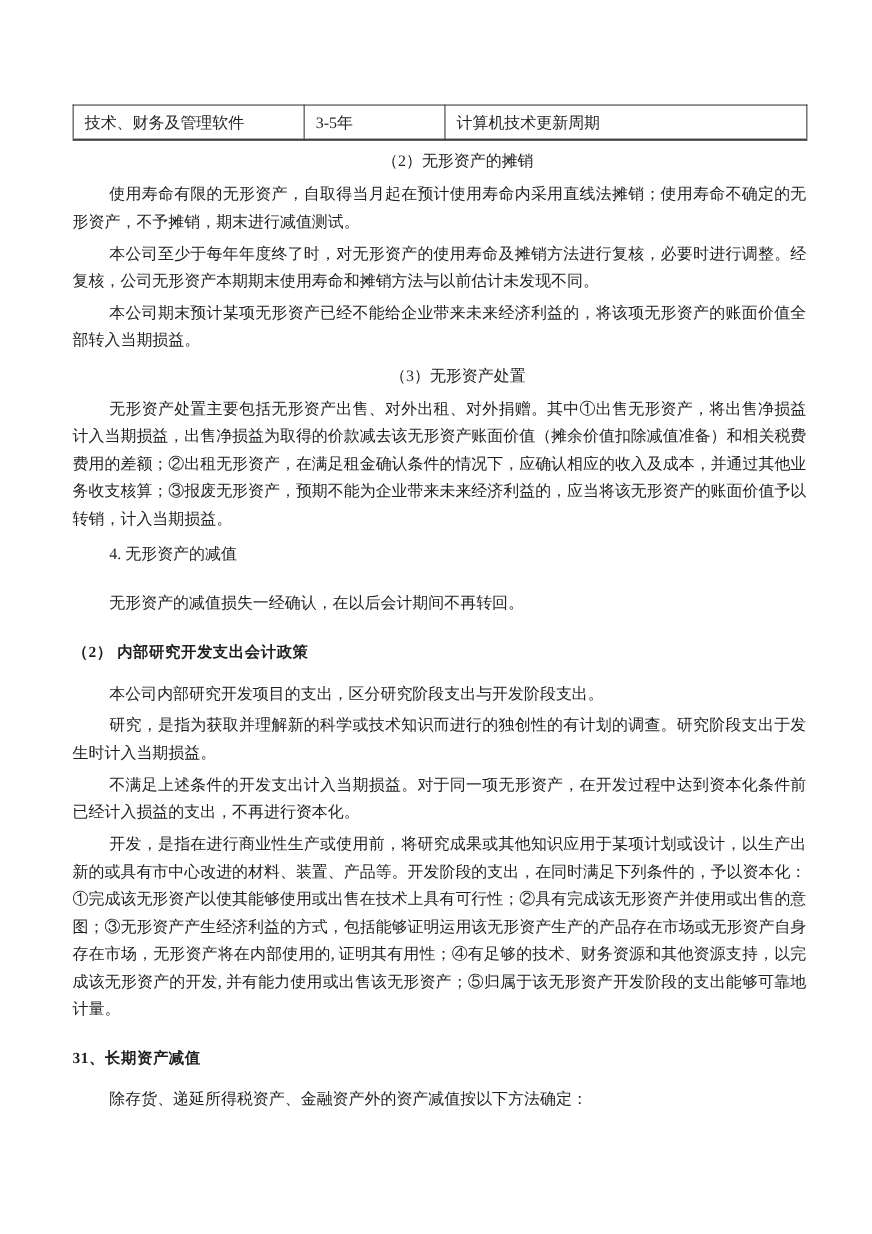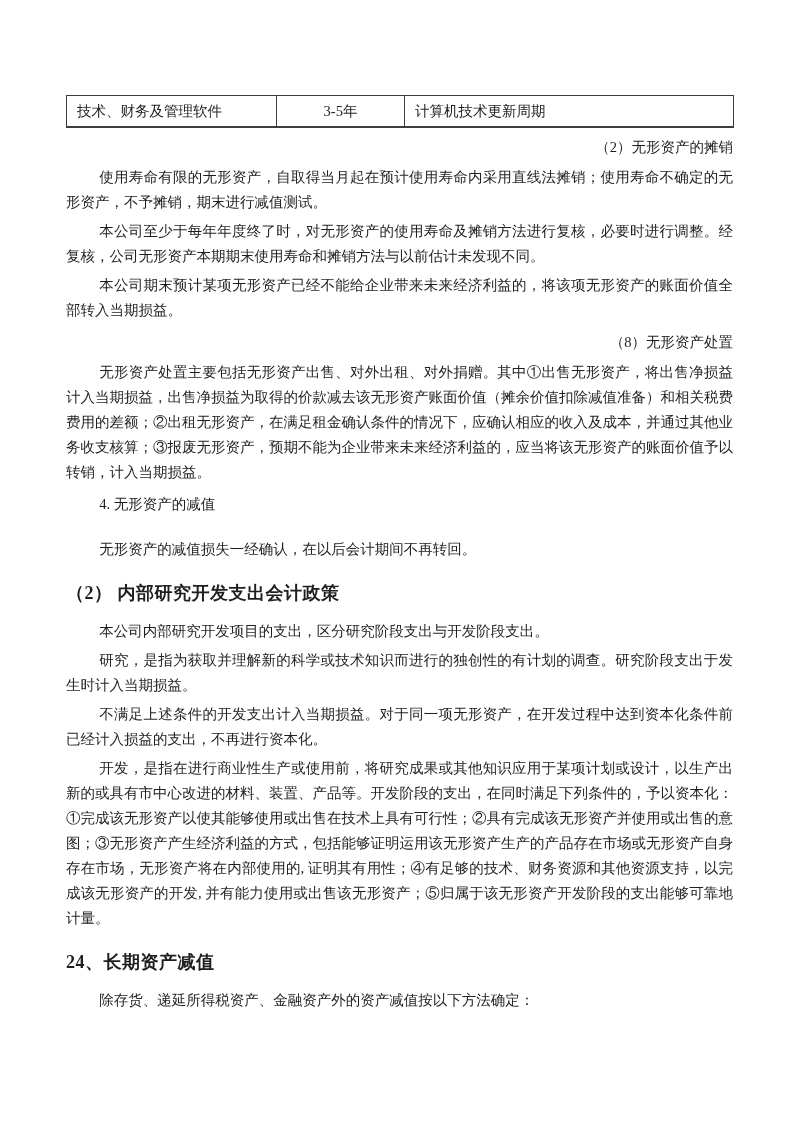--- a/index.html
+++ b/index.html
@@ -33,44 +33,44 @@
     vertical-align: middle;
     overflow: hidden;
     white-space: nowrap;
   }
   table.life-table tr {
     border-bottom: 2px solid #3d3d3d;
   }
   .col1 { width: 210px; }
   .col2 { width: 128px; }
   .col3 { width: 329px; }
-  .cell-center { text-align: center; }
+  .cell-center { text-align: left; }
   .cell-left { text-align: left; }
 
   
   p.body {
     margin: 4px 0;
     line-height: 25px;
     text-align: justify;
     text-indent: 2.3em;
   }
   p.sub {
     margin: 7px 0 5px 0;
     line-height: 25px;
     text-indent: 2.3em;
-    text-align: right;
+    text-align: center;
   }
   p.num-sub {
     margin: 7px 0 20px 0;
     line-height: 25px;
     text-indent: 2.3em;
     text-align: left;
   }
   h2.sec {
-    font-size: 18px;
+    font-size: 14px;
     font-weight: bold;
     margin: 19px 0 13px 0;
     line-height: 25px;
     letter-spacing: 0.5px;
   }
 </style>
 </head>
 <body>
 
 <div class="page">
@@ -88,28 +88,28 @@
         <td class="cell-left">计算机技术更新周期</td>
       </tr>
     </tbody>
   </table>
 
   <p class="sub">（2）无形资产的摊销</p>
   <p class="body">使用寿命有限的无形资产，自取得当月起在预计使用寿命内采用直线法摊销；使用寿命不确定的无形资产，不予摊销，期末进行减值测试。</p>
   <p class="body">本公司至少于每年年度终了时，对无形资产的使用寿命及摊销方法进行复核，必要时进行调整。经复核，公司无形资产本期期末使用寿命和摊销方法与以前估计未发现不同。</p>
   <p class="body">本公司期末预计某项无形资产已经不能给企业带来未来经济利益的，将该项无形资产的账面价值全部转入当期损益。</p>
 
-  <p class="sub">（8）无形资产处置</p>
+  <p class="sub">（3）无形资产处置</p>
   <p class="body">无形资产处置主要包括无形资产出售、对外出租、对外捐赠。其中①出售无形资产，将出售净损益计入当期损益，出售净损益为取得的价款减去该无形资产账面价值（摊余价值扣除减值准备）和相关税费费用的差额；②出租无形资产，在满足租金确认条件的情况下，应确认相应的收入及成本，并通过其他业务收支核算；③报废无形资产，预期不能为企业带来未来经济利益的，应当将该无形资产的账面价值予以转销，计入当期损益。</p>
 
   <p class="num-sub">4. 无形资产的减值</p>
   <p class="body">无形资产的减值损失一经确认，在以后会计期间不再转回。</p>
 
   <h2 class="sec">（2） 内部研究开发支出会计政策</h2>
   <p class="body">本公司内部研究开发项目的支出，区分研究阶段支出与开发阶段支出。</p>
   <p class="body">研究，是指为获取并理解新的科学或技术知识而进行的独创性的有计划的调查。研究阶段支出于发生时计入当期损益。</p>
   <p class="body">不满足上述条件的开发支出计入当期损益。对于同一项无形资产，在开发过程中达到资本化条件前已经计入损益的支出，不再进行资本化。</p>
   <p class="body">开发，是指在进行商业性生产或使用前，将研究成果或其他知识应用于某项计划或设计，以生产出新的或具有市中心改进的材料、装置、产品等。开发阶段的支出，在同时满足下列条件的，予以资本化：①完成该无形资产以使其能够使用或出售在技术上具有可行性；②具有完成该无形资产并使用或出售的意图；③无形资产产生经济利益的方式，包括能够证明运用该无形资产生产的产品存在市场或无形资产自身存在市场，无形资产将在内部使用的, 证明其有用性；④有足够的技术、财务资源和其他资源支持，以完成该无形资产的开发, 并有能力使用或出售该无形资产；⑤归属于该无形资产开发阶段的支出能够可靠地计量。</p>
 
-  <h2 class="sec">24、长期资产减值</h2>
+  <h2 class="sec">31、长期资产减值</h2>
   <p class="body">除存货、递延所得税资产、金融资产外的资产减值按以下方法确定：</p>
 
 </div>
 
 </body></html>

